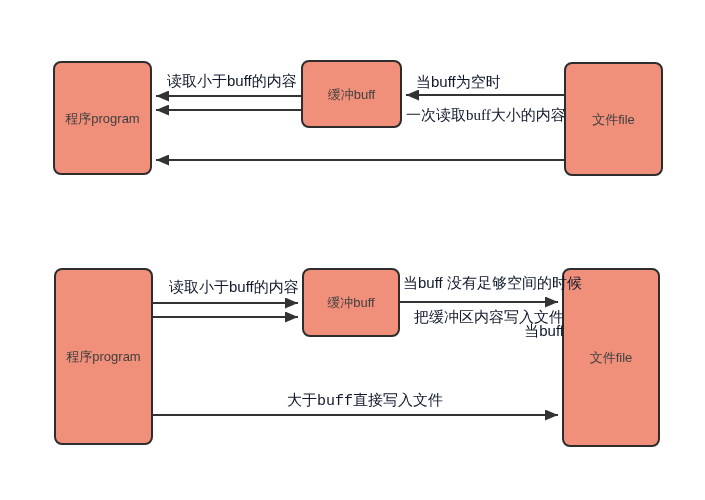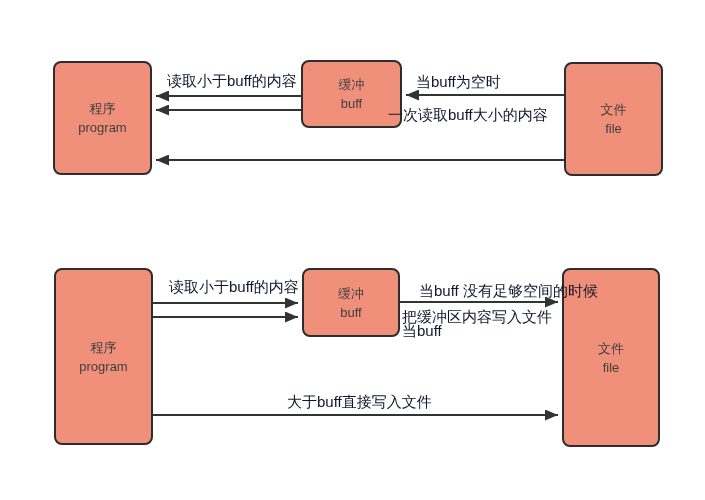--- a/index.html
+++ b/index.html
@@ -20,37 +20,36 @@
     left: 0; top: 0;
     width: 705px; height: 500px;
   }
   .node {
     position: absolute;
     box-sizing: border-box;
     background: #F0907B;
     border: 2.5px solid #2D2D2D;
     border-radius: 8px;
     display: flex;
-    flex-direction: column;
     align-items: center;
     justify-content: center;
     text-align: center;
     color: #3F3F3F;
     font-size: 13px;
     line-height: 19px;
   }
   .edge-label {
     position: absolute;
     white-space: nowrap;
     color: #0f172a;
     font-size: 15px;
     line-height: 14px;
   }
   .edge-label.centered {
-    text-align: left;
+    text-align: right;
     white-space: normal;
   }
 </style>
 </head>
 <body>
 
 <div id="stage">
 
   <svg id="arrows">
     <defs>
@@ -80,38 +79,38 @@
     <span>buff</span>
   </div>
 
   <div class="node" style="left:564px; top:62px; width:99px; height:114px;">
     <span>文件</span>
     <span>file</span>
   </div>
 
   <div class="edge-label" style="left:167px; top:74px;">读取小于buff的内容</div>
   <div class="edge-label" style="left:416px; top:75px;">当buff为空时</div>
-  <div class="edge-label" style="left:388px; top:108px;">一次读取buff大小的内容</div>
+  <div class="edge-label" style="left:406px; top:108px;font-family:Liberation Serif, serif;">一次读取buff大小的内容</div>
 
   <div class="node" style="left:54px; top:268px; width:99px; height:177px;">
     <span>程序</span>
     <span>program</span>
   </div>
 
   <div class="node" style="left:302px; top:268px; width:98px; height:69px;">
     <span>缓冲</span>
     <span>buff</span>
   </div>
 
   <div class="node" style="left:562px; top:268px; width:98px; height:179px;">
     <span>文件</span>
     <span>file</span>
   </div>
 
   <div class="edge-label" style="left:169px; top:280px;">读取小于buff的内容</div>
-  <div class="edge-label" style="left:419px; top:276px;margin-top:8px;">当buff 没有足够空间的时候</div>
+  <div class="edge-label" style="left:403px; top:276px;">当buff 没有足够空间的时候</div>
   <div class="edge-label centered" style="left:402px; top:310px; width:162px;">
     <div>把缓冲区内容写入文件</div>
     <div>当buff</div>
   </div>
-  <div class="edge-label" style="left:287px; top:395px;">大于buff直接写入文件</div>
+  <div class="edge-label" style="left:287px; top:395px;font-family:Liberation Mono, monospace;">大于buff直接写入文件</div>
 
 </div>
 
 </body></html>

